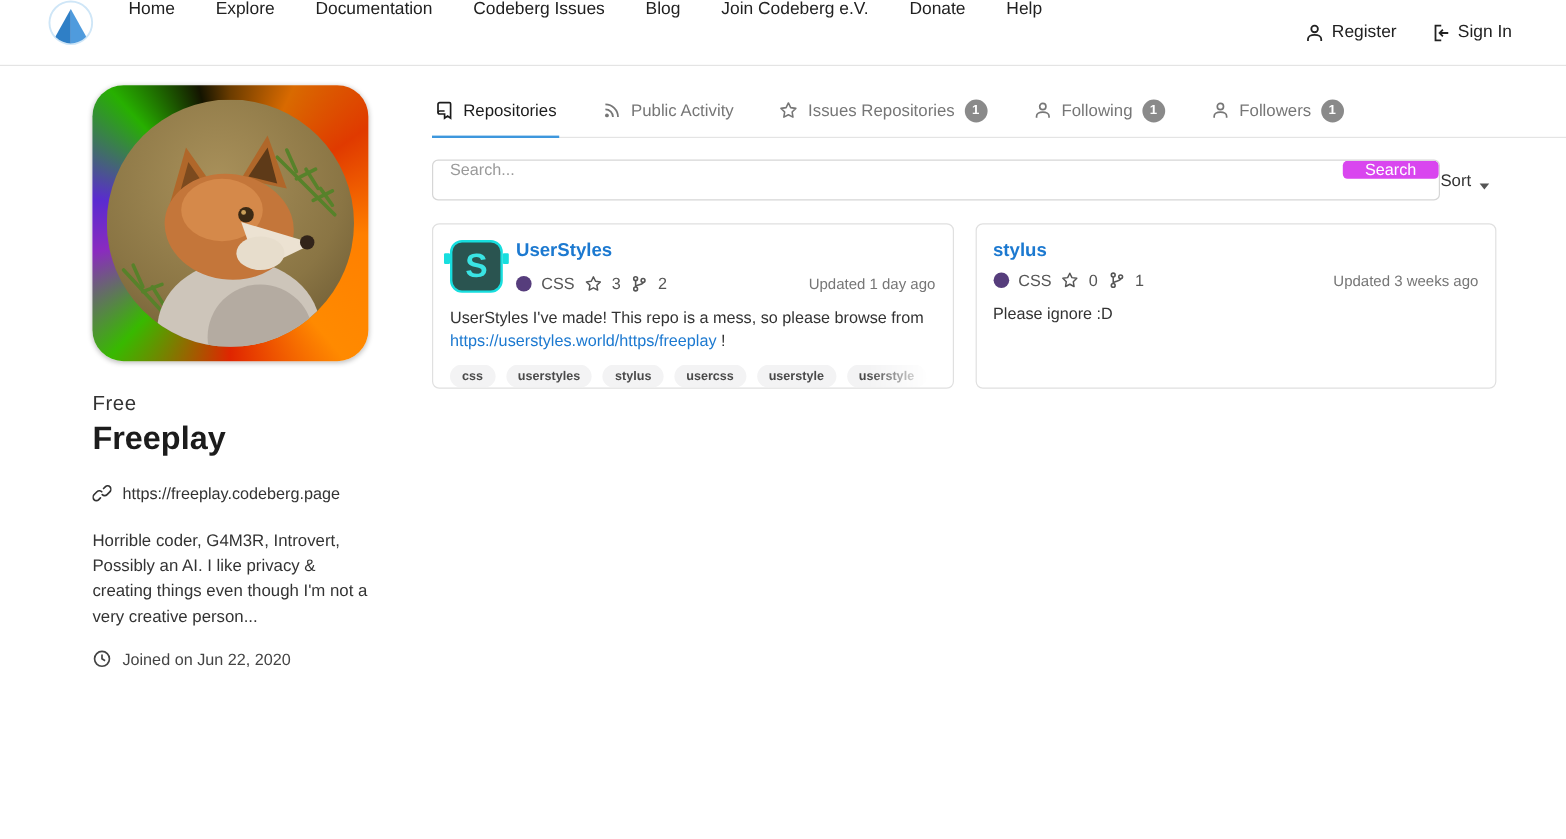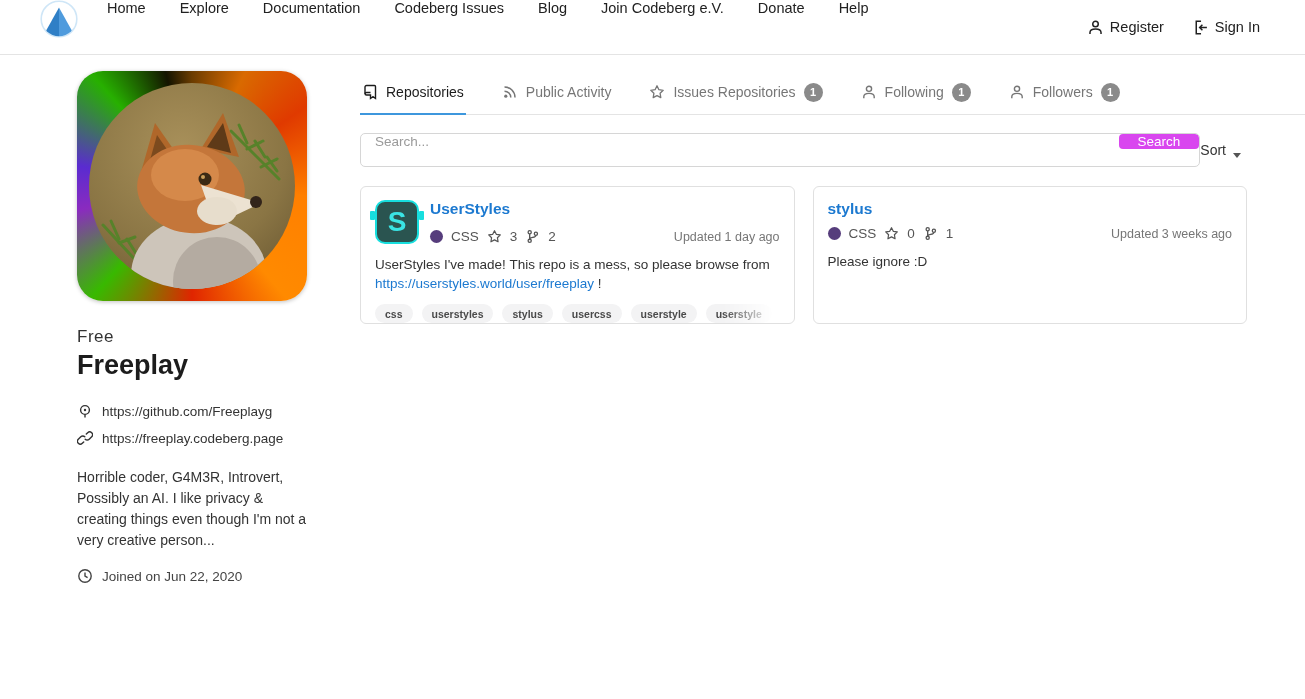--- a/index.html
+++ b/index.html
@@ -213,28 +213,20 @@
           <circle cx="114" cy="94" r="2" fill="#caa05a"></circle>
           <path d="M148 132 q-10 8 -24 6" stroke="#6b4categories" fill="none"></path>
         </svg>
       </div>
     </div>
 
     <div class="small-name">Free</div>
     <h1 class="display-name">Freeplay</h1>
 
     <div class="profile-links">
-      <div class="profile-link-row">
-        <svg width="16" height="16" viewBox="0 0 16 16" fill="none" stroke="#333" stroke-width="1.4">
-          <circle cx="8" cy="7" r="4.4"></circle>
-          <circle cx="8" cy="7" r="1.2" fill="#333" stroke="none"></circle>
-          <path d="M8 11.4 V14.6"></path>
-        </svg>
-        <span>https://github.com/Freeplayg</span>
-      </div>
       <div class="profile-link-row">
         <svg width="16" height="16" viewBox="0 0 16 16" fill="none" stroke="#333" stroke-width="1.4" stroke-linecap="round">
           <path d="M9.3 4.1 l1.4-1.4 a2.8 2.8 0 0 1 4 4 l-2.5 2.5 a2.8 2.8 0 0 1-4 0"></path>
           <path d="M6.7 11.9 l-1.4 1.4 a2.8 2.8 0 0 1-4-4 l2.5-2.5 a2.8 2.8 0 0 1 4 0"></path>
         </svg>
         <span>https://freeplay.codeberg.page</span>
       </div>
     </div>
 
     <p class="bio">Horrible coder, G4M3R, Introvert, Possibly an AI. I like privacy &amp; creating things even though I'm not a very creative person...</p>
@@ -325,21 +317,21 @@
                 <path d="M5 5.2 V10.8 M11.6 6.8 c0 2.6 -6.6 1.6 -6.6 4"></path>
               </svg>
               <span>2</span>
             </div>
           </div>
           <span class="updated">Updated 1 day ago</span>
         </div>
         <div class="card-desc">
           <span>UserStyles I've made! This repo is a mess, so please browse from</span>
           <br>
-          <a class="desc-link">https://userstyles.world/user/freeplay</a><span> !</span>
+          <a class="desc-link">https://userstyles.world/https/freeplay</a><span> !</span>
         </div>
         <div class="topics">
           <span class="topic">css</span>
           <span class="topic">userstyles</span>
           <span class="topic">stylus</span>
           <span class="topic">usercss</span>
           <span class="topic">userstyle</span>
           <span class="topic">userstyle</span>
 
         </div>

